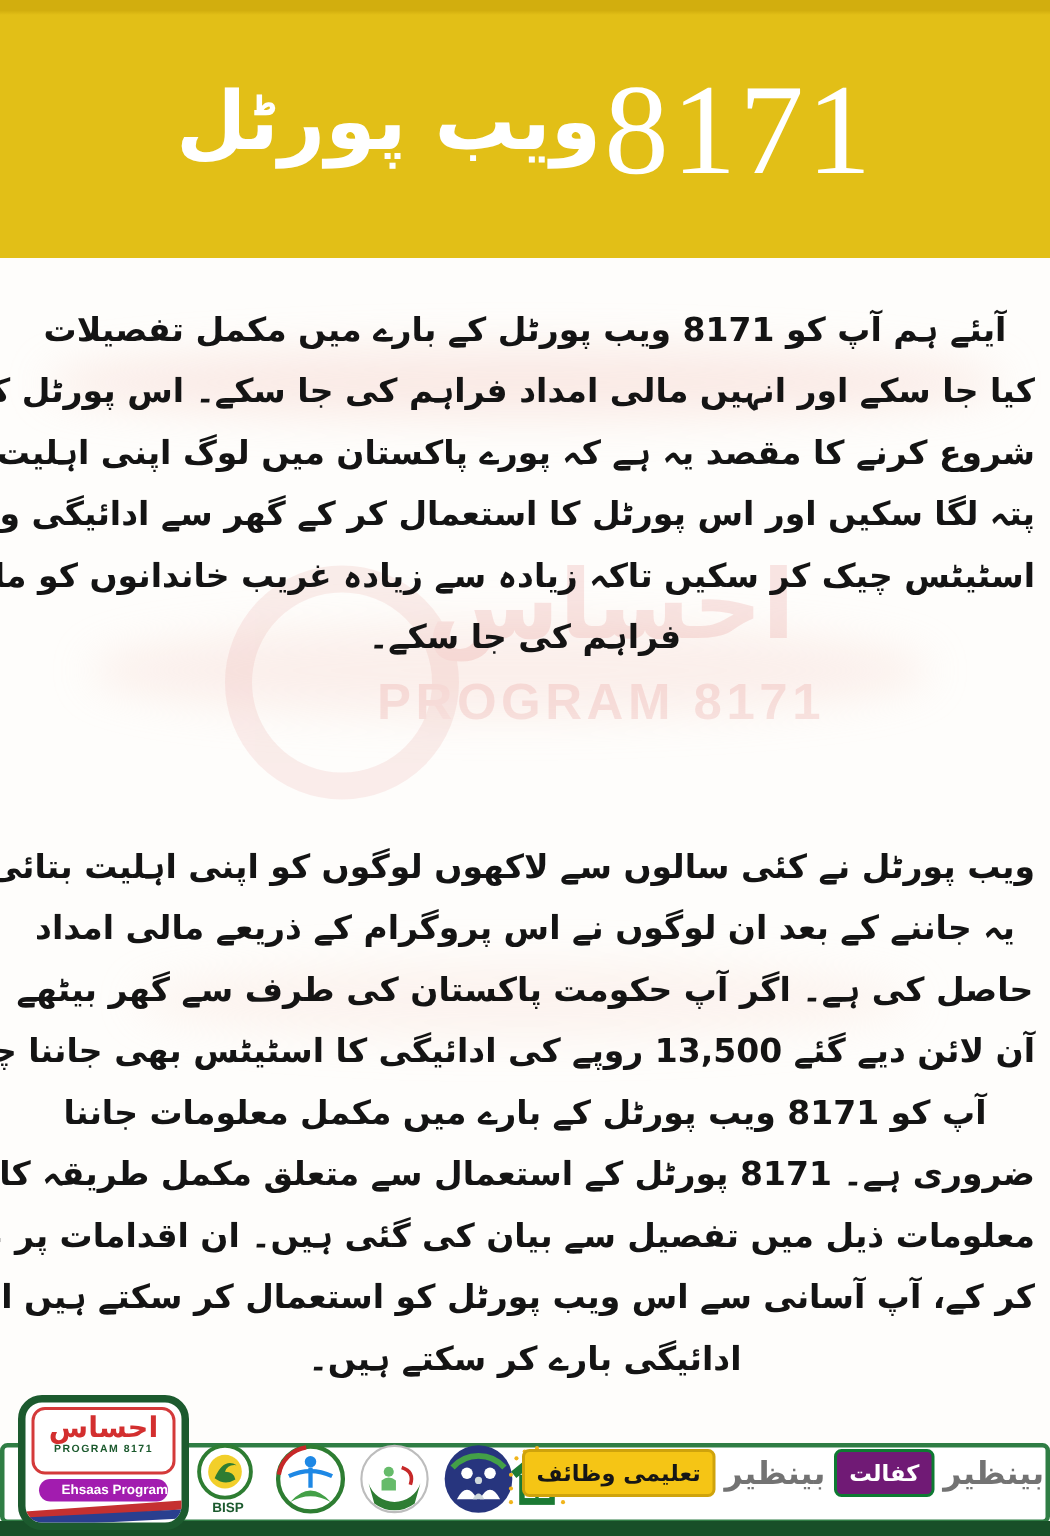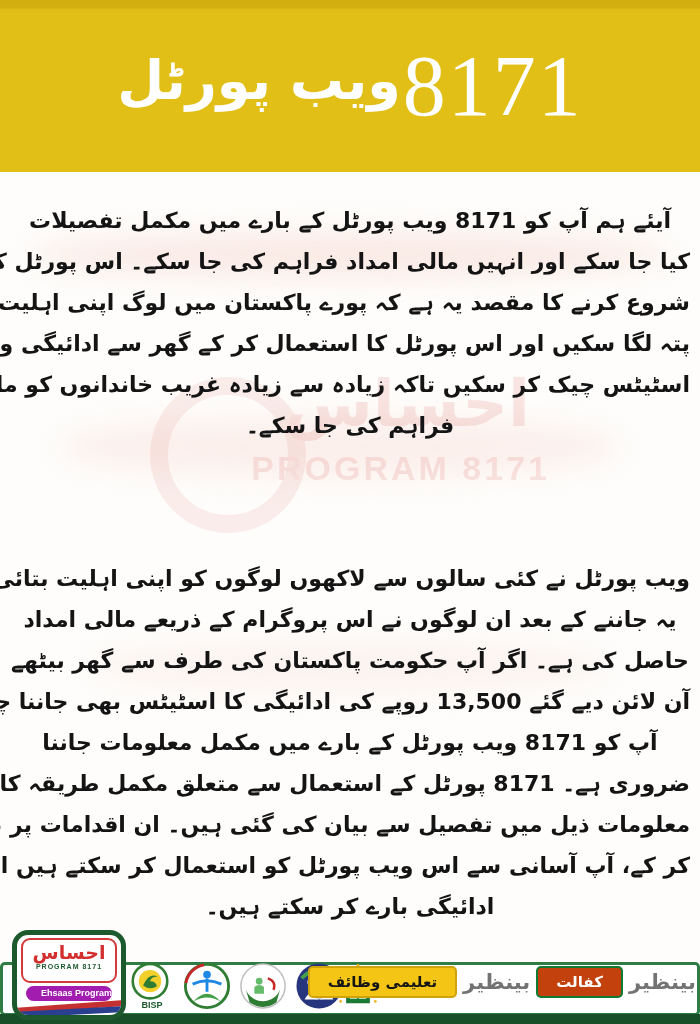--- a/index.html
+++ b/index.html
@@ -69,22 +69,22 @@
   .bisp-label{ font-family:"Liberation Sans", sans-serif; font-size:9px; font-weight:700; color:#1c5a2e; line-height:9px; }
   .logo2{ left:183px; top:962px; }
   .logo3{ left:239px; top:962px; }
   .logo4{ left:295px; top:962px; }
   .roshan{ position:absolute; left:337px; top:963px; display:flex; align-items:center; gap:4px; }
   .roshan-text{ font-family:"Liberation Sans", sans-serif; color:#111; line-height:1; }
   .roshan-l1{ font-size:14px; font-weight:800; letter-spacing:.5px; }
   .roshan-l2{ font-size:9.5px; font-weight:800; letter-spacing:1.2px; margin-top:2px; }
   .badges{ position:absolute; right:4px; top:966px; direction:rtl; display:flex; align-items:center; gap:6px; }
   .benazir-word{ color:#737373; font-size:21px; font-weight:700; line-height:30px; }
-  .badge{ height:28px; border-radius:5px; display:flex; align-items:center; padding:0 18px; font-weight:700;text-align:right; }
-  .badge-green{ background:#c2410c; border:2px solid #0e7a32; color:#ffffff; font-size:15px; }
+  .badge{ height:28px; border-radius:5px; display:flex; align-items:center; padding:0 8px; font-weight:700;text-align:right; }
+  .badge-green{ background:#701a75; border:2px solid #0e7a32; color:#ffffff; font-size:15px; }
   .badge-yellow{ background:#f5c515; border:2px solid #cfa30c; color:#161616; font-size:15px; }
 </style>
 </head>
 <body>
 
 <div class="page">
 
   <header class="header">
     <h1 class="title">
       <span class="title-num">8171</span>

